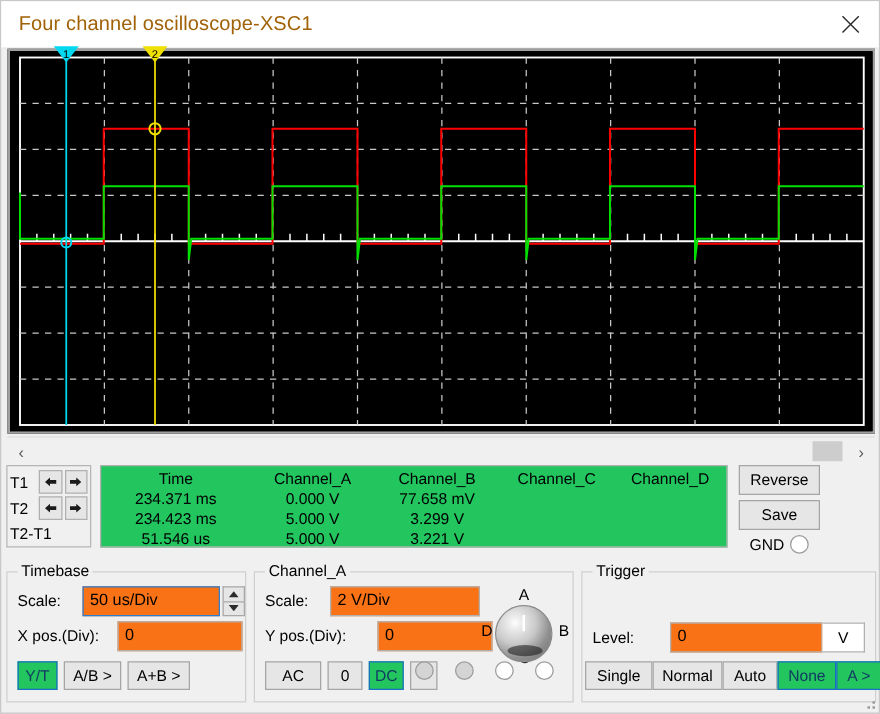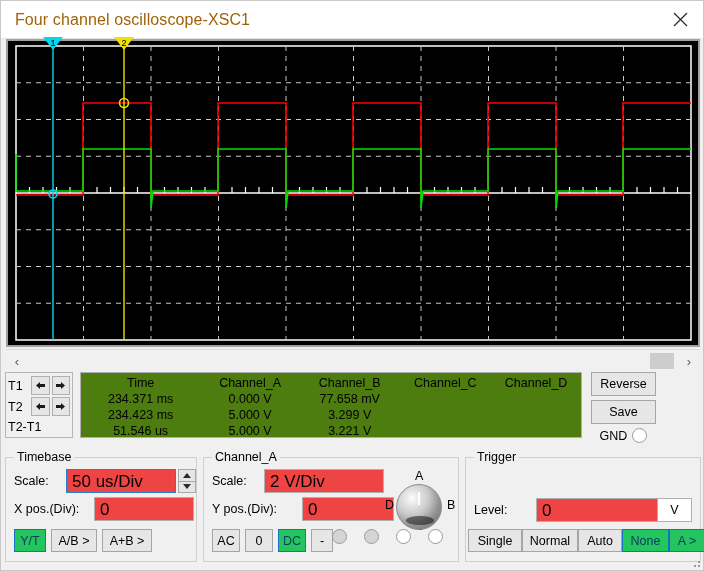--- a/index.html
+++ b/index.html
@@ -31,21 +31,21 @@
 
   
   .readout{position:absolute;left:4px;top:371px;width:696px;height:68px;display:flex;align-items:flex-start;}
   .tpanel{width:68px;height:66px;border:1px solid #b5b5b5;background:#f0f0f0;box-sizing:border-box;padding:2px 0 0 2px;}
   .trow{display:flex;align-items:center;height:21px;}
   .tlbl{width:24px;font-size:12.5px;}
   .tbtn{width:17px;height:17px;margin-right:2px;background:#e6e6e6;border:1px solid #b0b0b0;display:flex;align-items:center;justify-content:center;cursor:pointer;}
   .tbtn svg{display:block;}
   .tdiff{font-size:12.5px;padding-top:3px;}
 
-  .meas{margin-left:7px;width:502px;height:66px;border:1px solid #b0b0b0;background:#4d7c0f;box-sizing:border-box;padding-top:1px;}
+  .meas{margin-left:7px;width:502px;height:66px;border:1px solid #b0b0b0;background:#22c55e;box-sizing:border-box;padding-top:1px;}
   .meas table{border-collapse:collapse;width:100%;font-size:12.5px;}
   .meas th{font-weight:normal;text-align:center;padding:0;height:17px;}
   .meas td{text-align:center;padding:0;height:16px;}
   .meas .c-time{width:120px;}
   .meas .c-a{width:100px;}
   .meas .c-b{width:100px;}
   .meas .c-c{width:92px;}
   .meas .c-d{width:90px;}
 
   .rightcol{margin-left:9px;width:auto;}
@@ -58,21 +58,21 @@
   
   .gbox{position:absolute;border:1px solid #cfcfcf;box-sizing:border-box;}
   .glabel{position:absolute;top:-8px;left:8px;background:#f0f0f0;padding:0 3px;font-size:12.5px;}
 
   #g-timebase{left:4px;top:456px;width:192px;height:105px;}
   #g-chan{left:202px;top:456px;width:256px;height:105px;}
   #g-trig{left:464px;top:456px;width:236px;height:105px;}
 
   .frow{display:flex;align-items:center;position:absolute;}
   .flabel{font-size:12.5px;}
-  .tinput{background:#ef4444;border:1px solid #b0b0b0;height:24px;box-sizing:border-box;font-size:17px;padding:2px 0 0 5px;font-family:"Liberation Sans", sans-serif;color:#000;outline:none;}
+  .tinput{background:#f97316;border:1px solid #b0b0b0;height:24px;box-sizing:border-box;font-size:13px;padding:2px 0 0 5px;font-family:"Liberation Sans", sans-serif;color:#000;outline:none;}
   .tinput.focus{border:1px solid #2a7fd4;}
   .spin{width:18px;height:24px;display:flex;flex-direction:column;margin-left:2px;}
   .spin div{flex:1;background:#e6e6e6;border:1px solid #a8a8a8;display:flex;align-items:center;justify-content:center;cursor:pointer;}
   .spin div:first-child{border-bottom:none;}
 
   .sbtn{background:#e6e6e6;border:1px solid #a5a5a5;height:23px;font-size:12.5px;display:inline-flex;align-items:center;justify-content:center;cursor:pointer;padding:0 6px;box-sizing:border-box;font-family:"Liberation Sans", sans-serif;}
   .sbtn.sel{background:#22c55e;border:1px solid #1a6fc4;color:#123a63;}
   .sbtn.dis{color:#a8a8a8;border:1px solid #cfcfcf;background:#efefef;}
 
   .knob{width:46px;height:46px;border-radius:50%;position:relative;
@@ -326,21 +326,21 @@
       <div class="flabel" style="width:52px;">Scale:</div>
       <div class="tinput" style="width:120px;">2  V/Div</div>
     </div>
 
     <div class="frow" style="left:8px;top:39px;gap:10px;">
       <div class="flabel" style="width:80px;">Y pos.(Div):</div>
       <div class="tinput" style="width:92px;">0</div>
     </div>
 
     <div class="frow" style="left:8px;top:71px;">
-      <div class="sbtn" style="width:28px;margin-right:5px;">AC</div>
+      <div class="sbtn" style="width:45px;margin-right:5px;">AC</div>
       <div class="sbtn" style="width:28px;margin-right:5px;">0</div>
       <div class="sbtn sel" style="width:28px;margin-right:5px;">DC</div>
       <div class="sbtn" style="width:22px;">-</div>
     </div>
 
     <div style="position:absolute;left:176px;top:12px;width:76px;height:62px;">
       <div class="knoblbl" style="left:35px;top:-1px;">A</div>
       <div class="knoblbl" style="left:67px;top:28px;">B</div>
       <div class="knoblbl" style="left:35px;top:49px;">C</div>
       <div class="knoblbl" style="left:5px;top:28px;">D</div>

